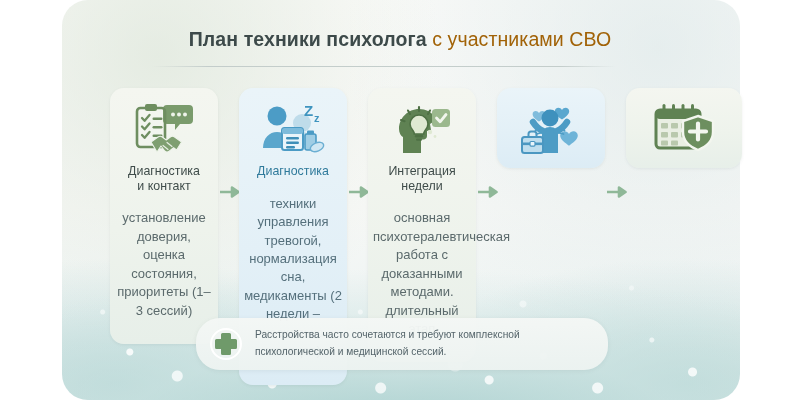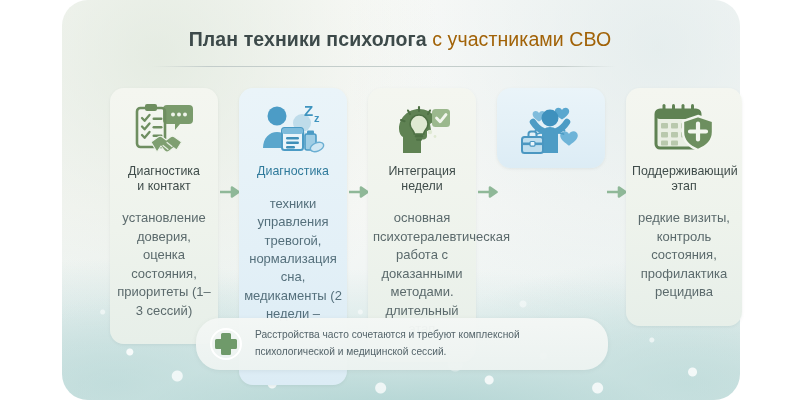--- a/index.html
+++ b/index.html
@@ -335,25 +335,20 @@
             <rect x="19" y="30" width="7" height="5.6" rx="1"></rect>
             <rect x="29" y="30" width="7" height="5.6" rx="1"></rect>
             <rect x="9" y="38.5" width="7" height="5" rx="1"></rect>
             <rect x="19" y="38.5" width="7" height="5" rx="1"></rect>
           </g>
 
           <path d="M46 14 l15 5 v11 c0 9-7.5 15-15 18 -7.5-3-15-9-15-18 V19 z" fill="#6d8f5f" stroke="#f3f6ef" stroke-width="2.4"></path>
           <path d="M46 21.5 v16 M38 29.5 h16" stroke="#f3f6ef" stroke-width="4.2" stroke-linecap="round"></path>
         </svg>
       </div>
-      <h3>
-        <span>Поддерживающий</span><br>
-        <span>этап</span>
-      </h3>
-      <p>редкие визиты, контроль состояния, профилактика рецидива</p>
     </div>
 
   </div>
 
   <div class="banner">
     <div class="cross-badge">
       <svg width="32" height="32" viewBox="0 0 32 32">
         <circle cx="16" cy="16" r="15" fill="none" stroke="#ffffff" stroke-width="2"></circle>
         <path d="M12.5 5 h7 a1.5 1.5 0 0 1 1.5 1.5 V11 h4.5 a1.5 1.5 0 0 1 1.5 1.5 v7 a1.5 1.5 0 0 1 -1.5 1.5 H21 v4.5 a1.5 1.5 0 0 1 -1.5 1.5 h-7 a1.5 1.5 0 0 1 -1.5 -1.5 V21 H6.5 A1.5 1.5 0 0 1 5 19.5 v-7 A1.5 1.5 0 0 1 6.5 11 H11 V6.5 A1.5 1.5 0 0 1 12.5 5 z" fill="#6f9a6a"></path>
       </svg>

